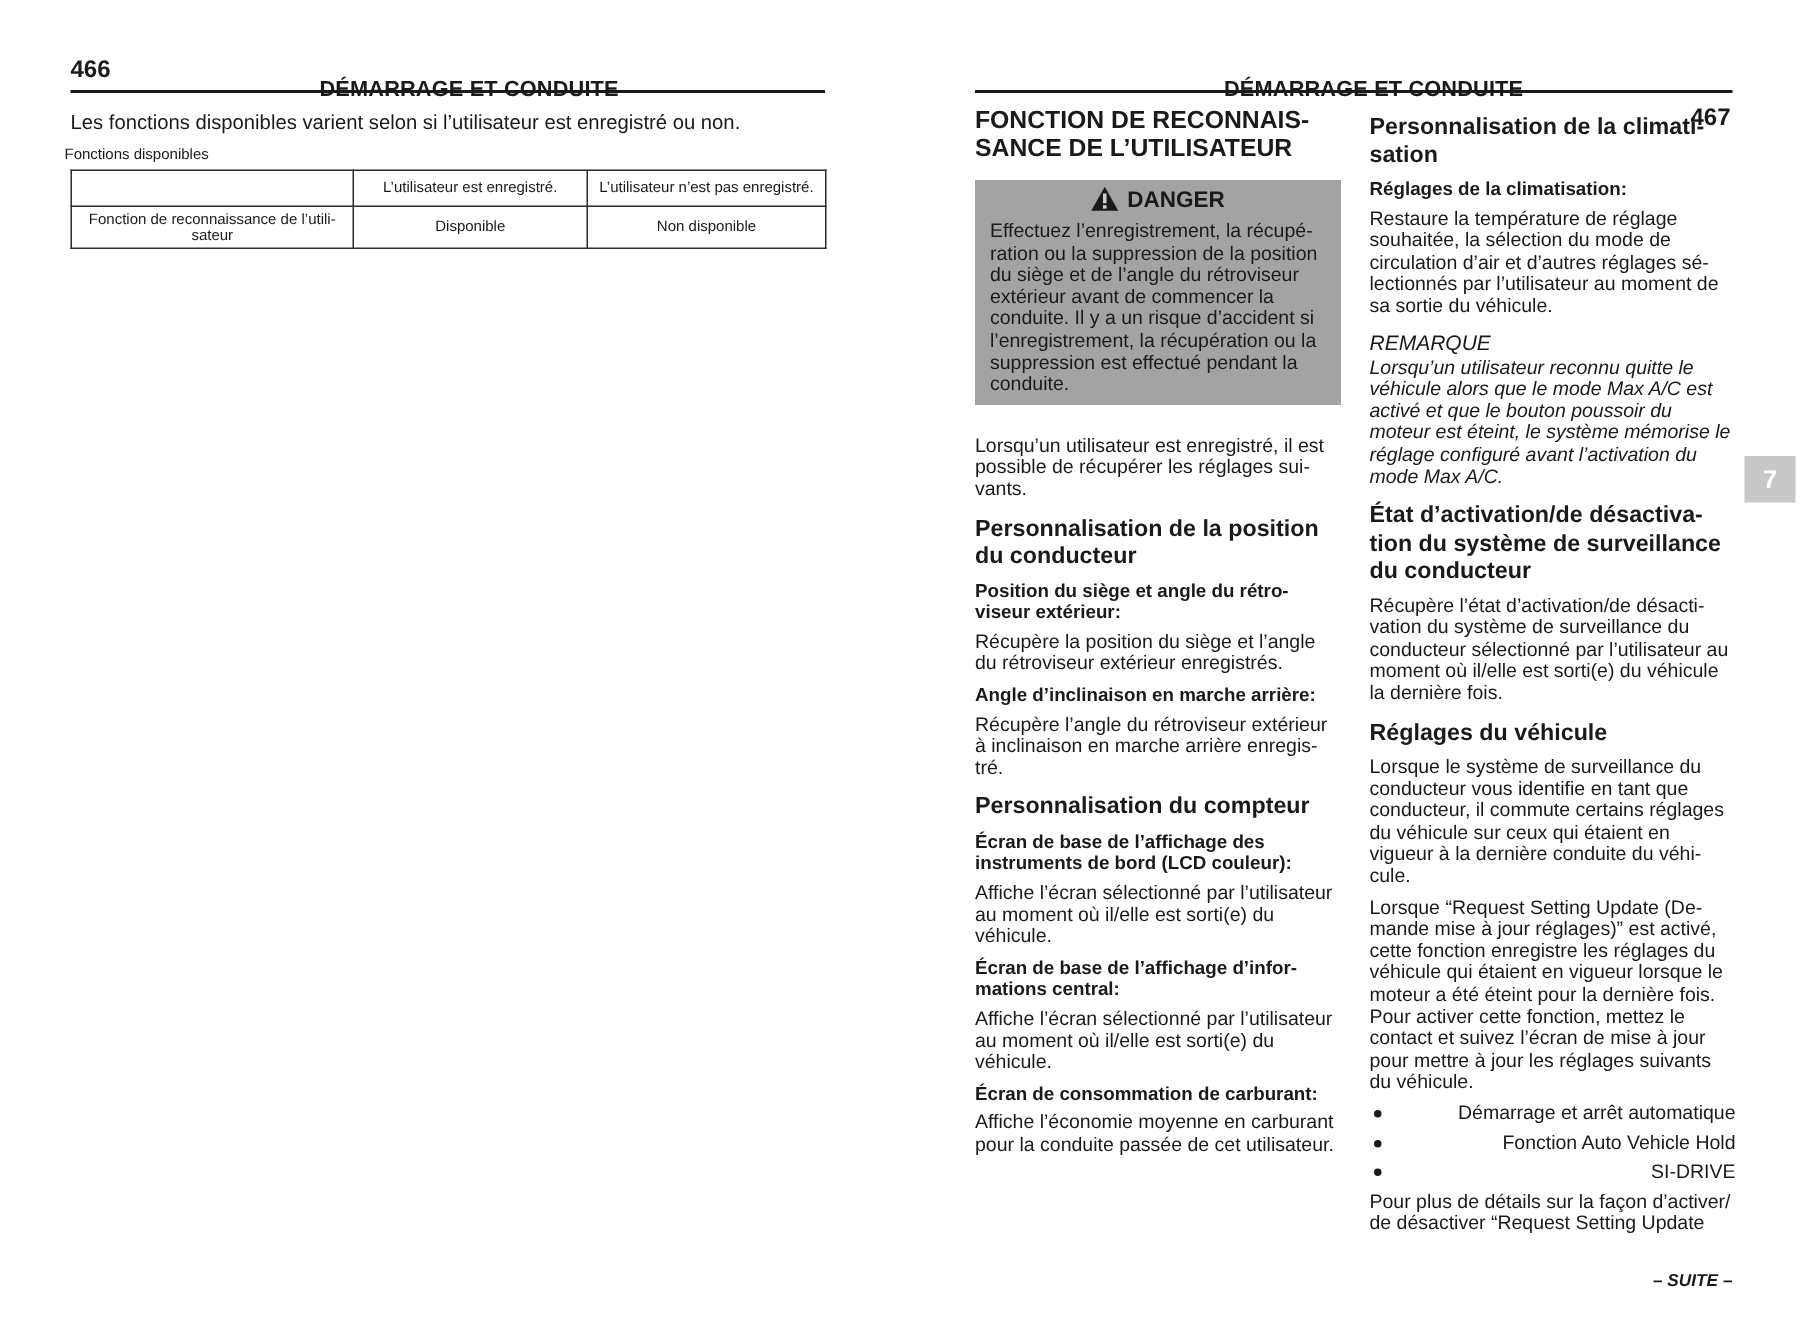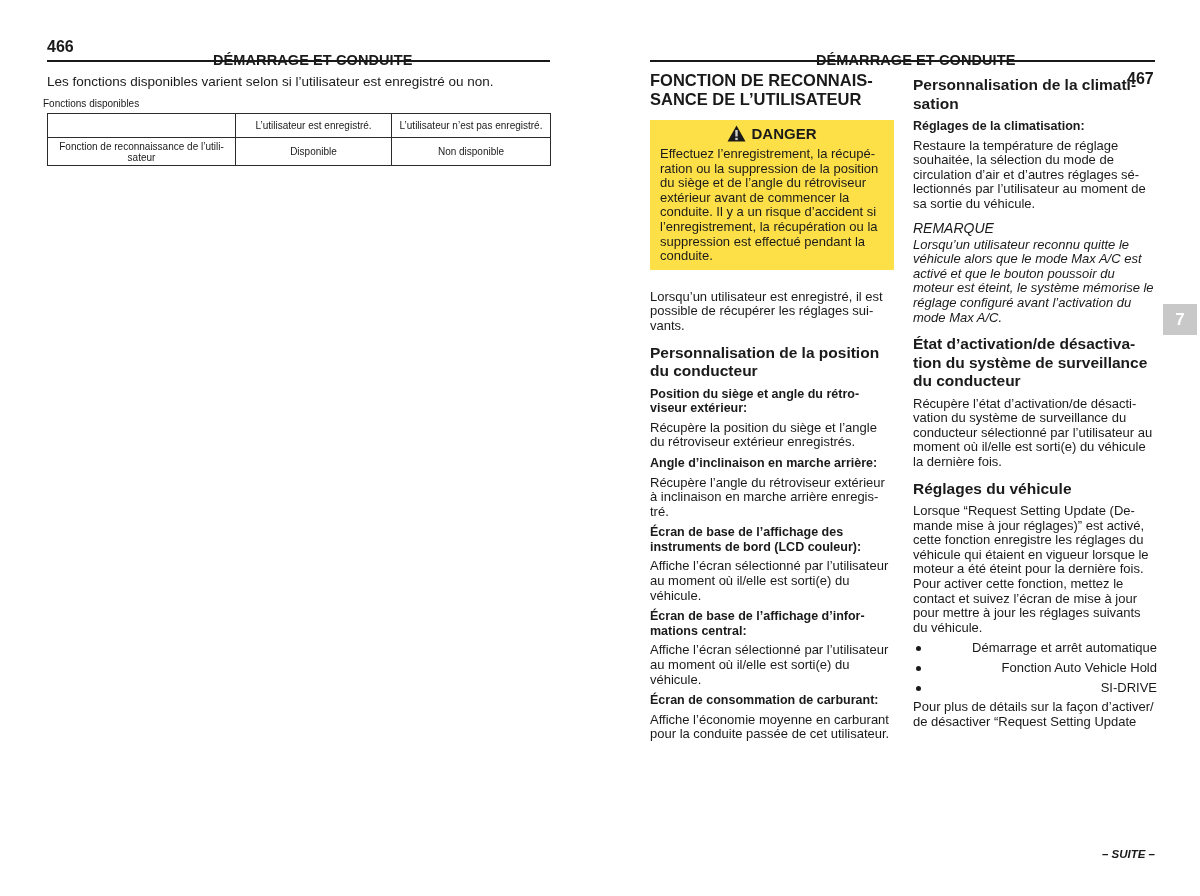--- a/index.html
+++ b/index.html
@@ -21,21 +21,21 @@
   table.avail tr.hdr td { height: 23px; text-align: center; }
   table.avail tr.body td { height: 27px; text-align: center; }
   table.avail td.rowlabel { text-align: left; line-height: 11px; }
 
   .col { position: absolute; font-size: 13px; line-height: 14.6px; }
   .col p { margin: 0 0 6px 0; }
   .h1 { font-weight: bold; font-size: 16.5px; line-height: 18.5px; margin: 0 0 12px 0; }
   .h2 { font-weight: bold; font-size: 15.5px; line-height: 18.5px; margin: 10px 0 6px 0; }
   .h3 { font-weight: bold; font-size: 12.5px; line-height: 14.6px; margin: 0 0 5px 0; }
   .danger {
-    background: #fde047; padding: 4px 10px 6px 10px; margin: 0 0 20px 0;
+    background: #a3a3a3; padding: 4px 10px 6px 10px; margin: 0 0 20px 0;
   }
   .danger-title { text-align: center; font-weight: bold; font-size: 15px; line-height: 20px; margin-bottom: 3px; }
   .danger-title svg { vertical-align: -3px; margin-right: 5px; }
   .note-title { font-style: italic; font-size: 14px; line-height: 17px; margin: 8px 0 1px 0; }
   .note { font-style: italic; }
   ul.bullets { list-style: none; margin: 0 0 5px 0; padding: 0; }
   ul.bullets li { position: relative; padding-left: 19px; line-height: 14.6px; margin-bottom: 5px; text-align: right; }
   ul.bullets li .dot { position: absolute; left: 3px; top: 5px; width: 5px; height: 5px; background: #1a1a1a; border-radius: 50%; }
   .tab7 {
     left: 1163px; top: 304px; width: 34px; height: 31px; background: #c8c8c8; color: #ffffff;
@@ -92,40 +92,42 @@
   </div>
 
   <p>Lorsqu’un utilisateur est enregistré, il est possible de récupérer les réglages sui-vants.</p>
 
   <div class="h2">Personnalisation de la position du conducteur</div>
   <div class="h3">Position du siège et angle du rétro-viseur extérieur:</div>
   <p>Récupère la position du siège et l’angle du rétroviseur extérieur enregistrés.</p>
   <div class="h3">Angle d’inclinaison en marche arrière:</div>
   <p>Récupère l’angle du rétroviseur extérieur à inclinaison en marche arrière enregis-tré.</p>
 
+  <div class="h2">Personnalisation du compteur</div>
   <div class="h3">Écran de base de l’affichage des instruments de bord (LCD couleur):</div>
   <p>Affiche l’écran sélectionné par l’utilisateur au moment où il/elle est sorti(e) du véhicule.</p>
 
   <div class="h3">Écran de base de l’affichage d’infor-mations central:</div>
   <p>Affiche l’écran sélectionné par l’utilisateur au moment où il/elle est sorti(e) du véhicule.</p>
   <div class="h3">Écran de consommation de carburant:</div>
   <p>Affiche l’économie moyenne en carburant pour la conduite passée de cet utilisateur.</p>
 </div>
 
 <div class="col" style="left:913px; top:76px; width:244px;">
   <div class="h2" style="margin-top:0;">Personnalisation de la climati-sation</div>
   <div class="h3">Réglages de la climatisation:</div>
   <p>Restaure la température de réglage souhaitée, la sélection du mode de circulation d’air et d’autres réglages sé-lectionnés par l’utilisateur au moment de sa sortie du véhicule.</p>
   <div class="note-title">REMARQUE</div>
   <p class="note">Lorsqu’un utilisateur reconnu quitte le véhicule alors que le mode Max A/C est activé et que le bouton poussoir du moteur est éteint, le système mémorise le réglage configuré avant l’activation du mode Max A/C.</p>
 
   <div class="h2">État d’activation/de désactiva-tion du système de surveillance du conducteur</div>
   <p>Récupère l’état d’activation/de désacti-vation du système de surveillance du conducteur sélectionné par l’utilisateur au moment où il/elle est sorti(e) du véhicule la dernière fois.</p>
 
   <div class="h2">Réglages du véhicule</div>
+  <p>Lorsque le système de surveillance du conducteur vous identifie en tant que conducteur, il commute certains réglages du véhicule sur ceux qui étaient en vigueur à la dernière conduite du véhi-cule.</p>
   <p>Lorsque “Request Setting Update (De-mande mise à jour réglages)” est activé, cette fonction enregistre les réglages du véhicule qui étaient en vigueur lorsque le moteur a été éteint pour la dernière fois. Pour activer cette fonction, mettez le contact et suivez l’écran de mise à jour pour mettre à jour les réglages suivants du véhicule.</p>
   <ul class="bullets">
     <li><span class="dot"></span><span>Démarrage et arrêt automatique</span></li>
     <li><span class="dot"></span><span>Fonction Auto Vehicle Hold</span></li>
     <li><span class="dot"></span><span>SI-DRIVE</span></li>
   </ul>
   <p>Pour plus de détails sur la façon d’activer/ de désactiver “Request Setting Update</p>
 </div>
 
 <div class="abs tab7">7</div>

